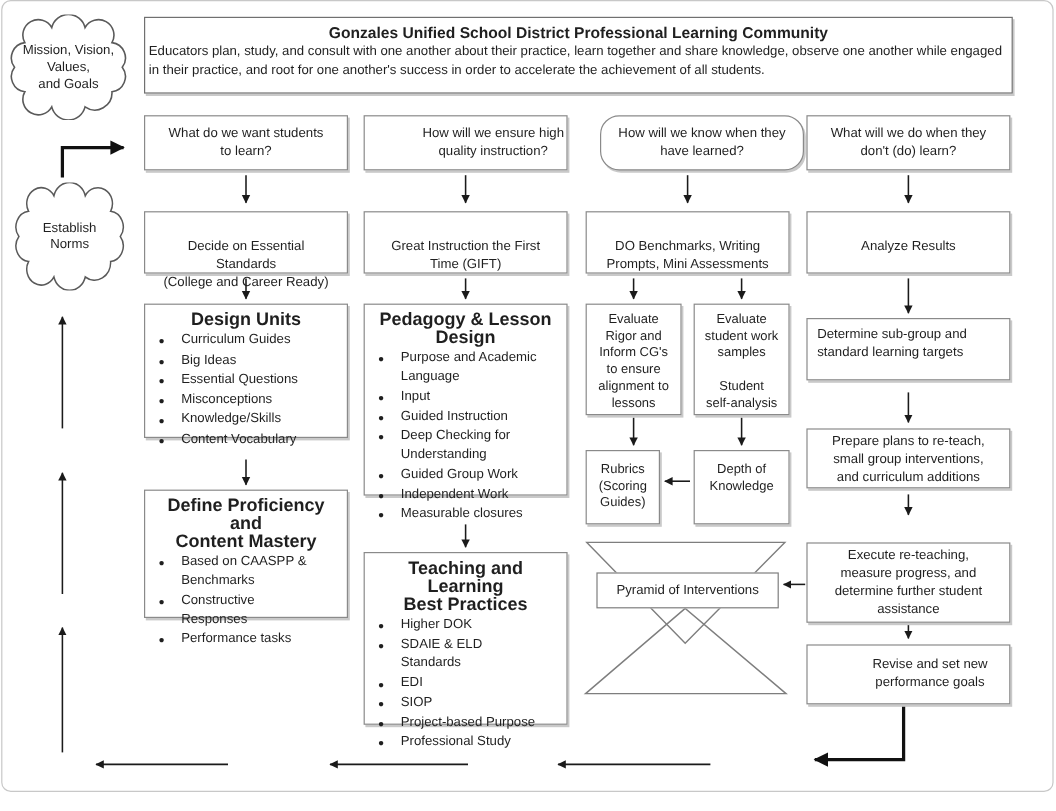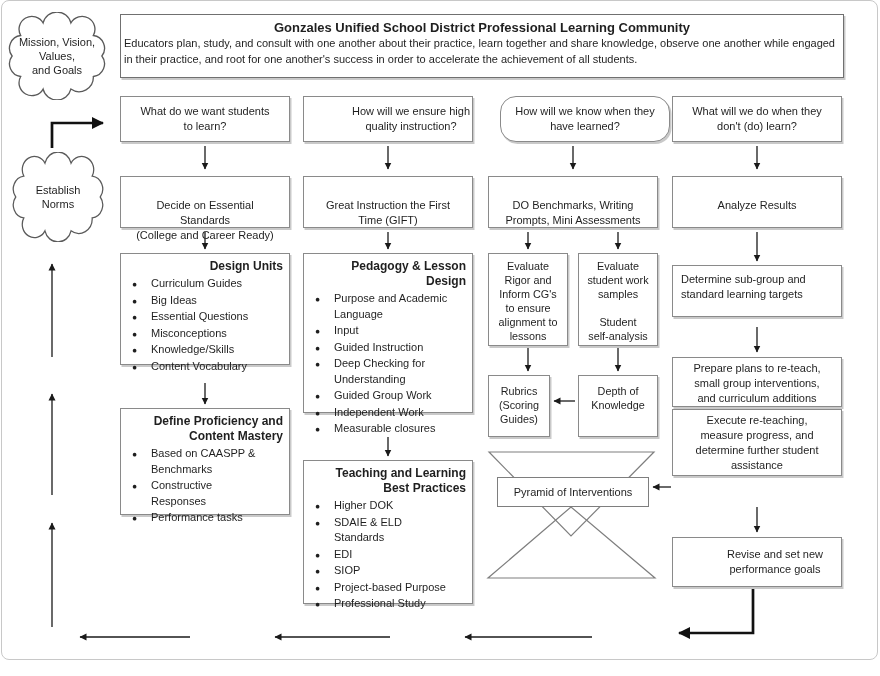--- a/index.html
+++ b/index.html
@@ -20,21 +20,21 @@
     border:1px solid #8a8a8a;box-shadow:1.5px 2px 0 #c9c9c9;z-index:2;
   }
   .header-box{left:120px;top:14px;width:724px;height:64px;border-color:#707070;padding:4px 3px;}
   .header-title{font-weight:bold;font-size:13px;text-align:center;line-height:17px;}
   .header-desc{font-size:11px;line-height:15.5px;text-align:left;}
   .qbox{height:46px;width:170px;top:96px;display:flex;align-items:center;justify-content:center;
         text-align:center;font-size:11px;line-height:15px;white-space:pre-line;}
   .sbox{height:52px;width:170px;top:176px;text-align:center;font-size:11px;line-height:15px;
         white-space:pre-line;padding-top:21px;}
   .list-box{width:170px;padding:5px 6px 0 6px;}
-  .list-title{font-weight:bold;font-size:12px;line-height:15px;text-align:right;
+  .list-title{font-weight:bold;font-size:15px;line-height:15px;text-align:center;
               white-space:pre-line;margin-bottom:2px;}
   .li{position:relative;padding-left:24px;font-size:11px;line-height:15.5px;margin-bottom:1px;white-space:pre-line;}
   .li::before{content:"\25CF";position:absolute;left:5px;top:1px;font-size:8.5px;}
   .small{font-size:10.8px;line-height:14px;white-space:pre-line;text-align:center;}
   .cloud{position:absolute;z-index:2;}
   .cloud svg{position:absolute;left:0;top:0;width:100%;height:100%;}
   .cloud-label{
     position:absolute;inset:0;display:flex;align-items:center;justify-content:center;
     text-align:center;font-size:11px;line-height:14px;white-space:pre-line;
   }
@@ -209,18 +209,18 @@
 <div class="box small" style="left:578px;top:375px;width:80px;height:62px;padding-top:8px;">Depth of
 Knowledge</div>
 
 <div class="box pyr-label">Pyramid of Interventions</div>
 
 <div class="box" style="left:672px;top:265px;width:170px;height:52px;padding:6px 8px;font-size:11px;line-height:15px;white-space:pre-line;">Determine sub-group and
 standard learning targets</div>
 <div class="box small" style="left:672px;top:357px;width:170px;height:50px;font-size:11px;line-height:15px;padding-top:3px;">Prepare plans to re-teach,
 small group interventions,
 and curriculum additions</div>
-<div class="box small" style="left:672px;top:409px;width:170px;height:67px;font-size:11px;line-height:15px;padding-top:3px;">Execute re-teaching,
+<div class="box small" style="left:672px;top:452px;width:170px;height:67px;font-size:11px;line-height:15px;padding-top:3px;">Execute re-teaching,
 measure progress, and
 determine further student
 assistance</div>
 <div class="box small" style="left:672px;top:537px;width:170px;height:50px;font-size:11px;line-height:15px;padding-top:9px;padding-left:36px;">Revise and set new
 performance goals</div>
 
 </body></html>

